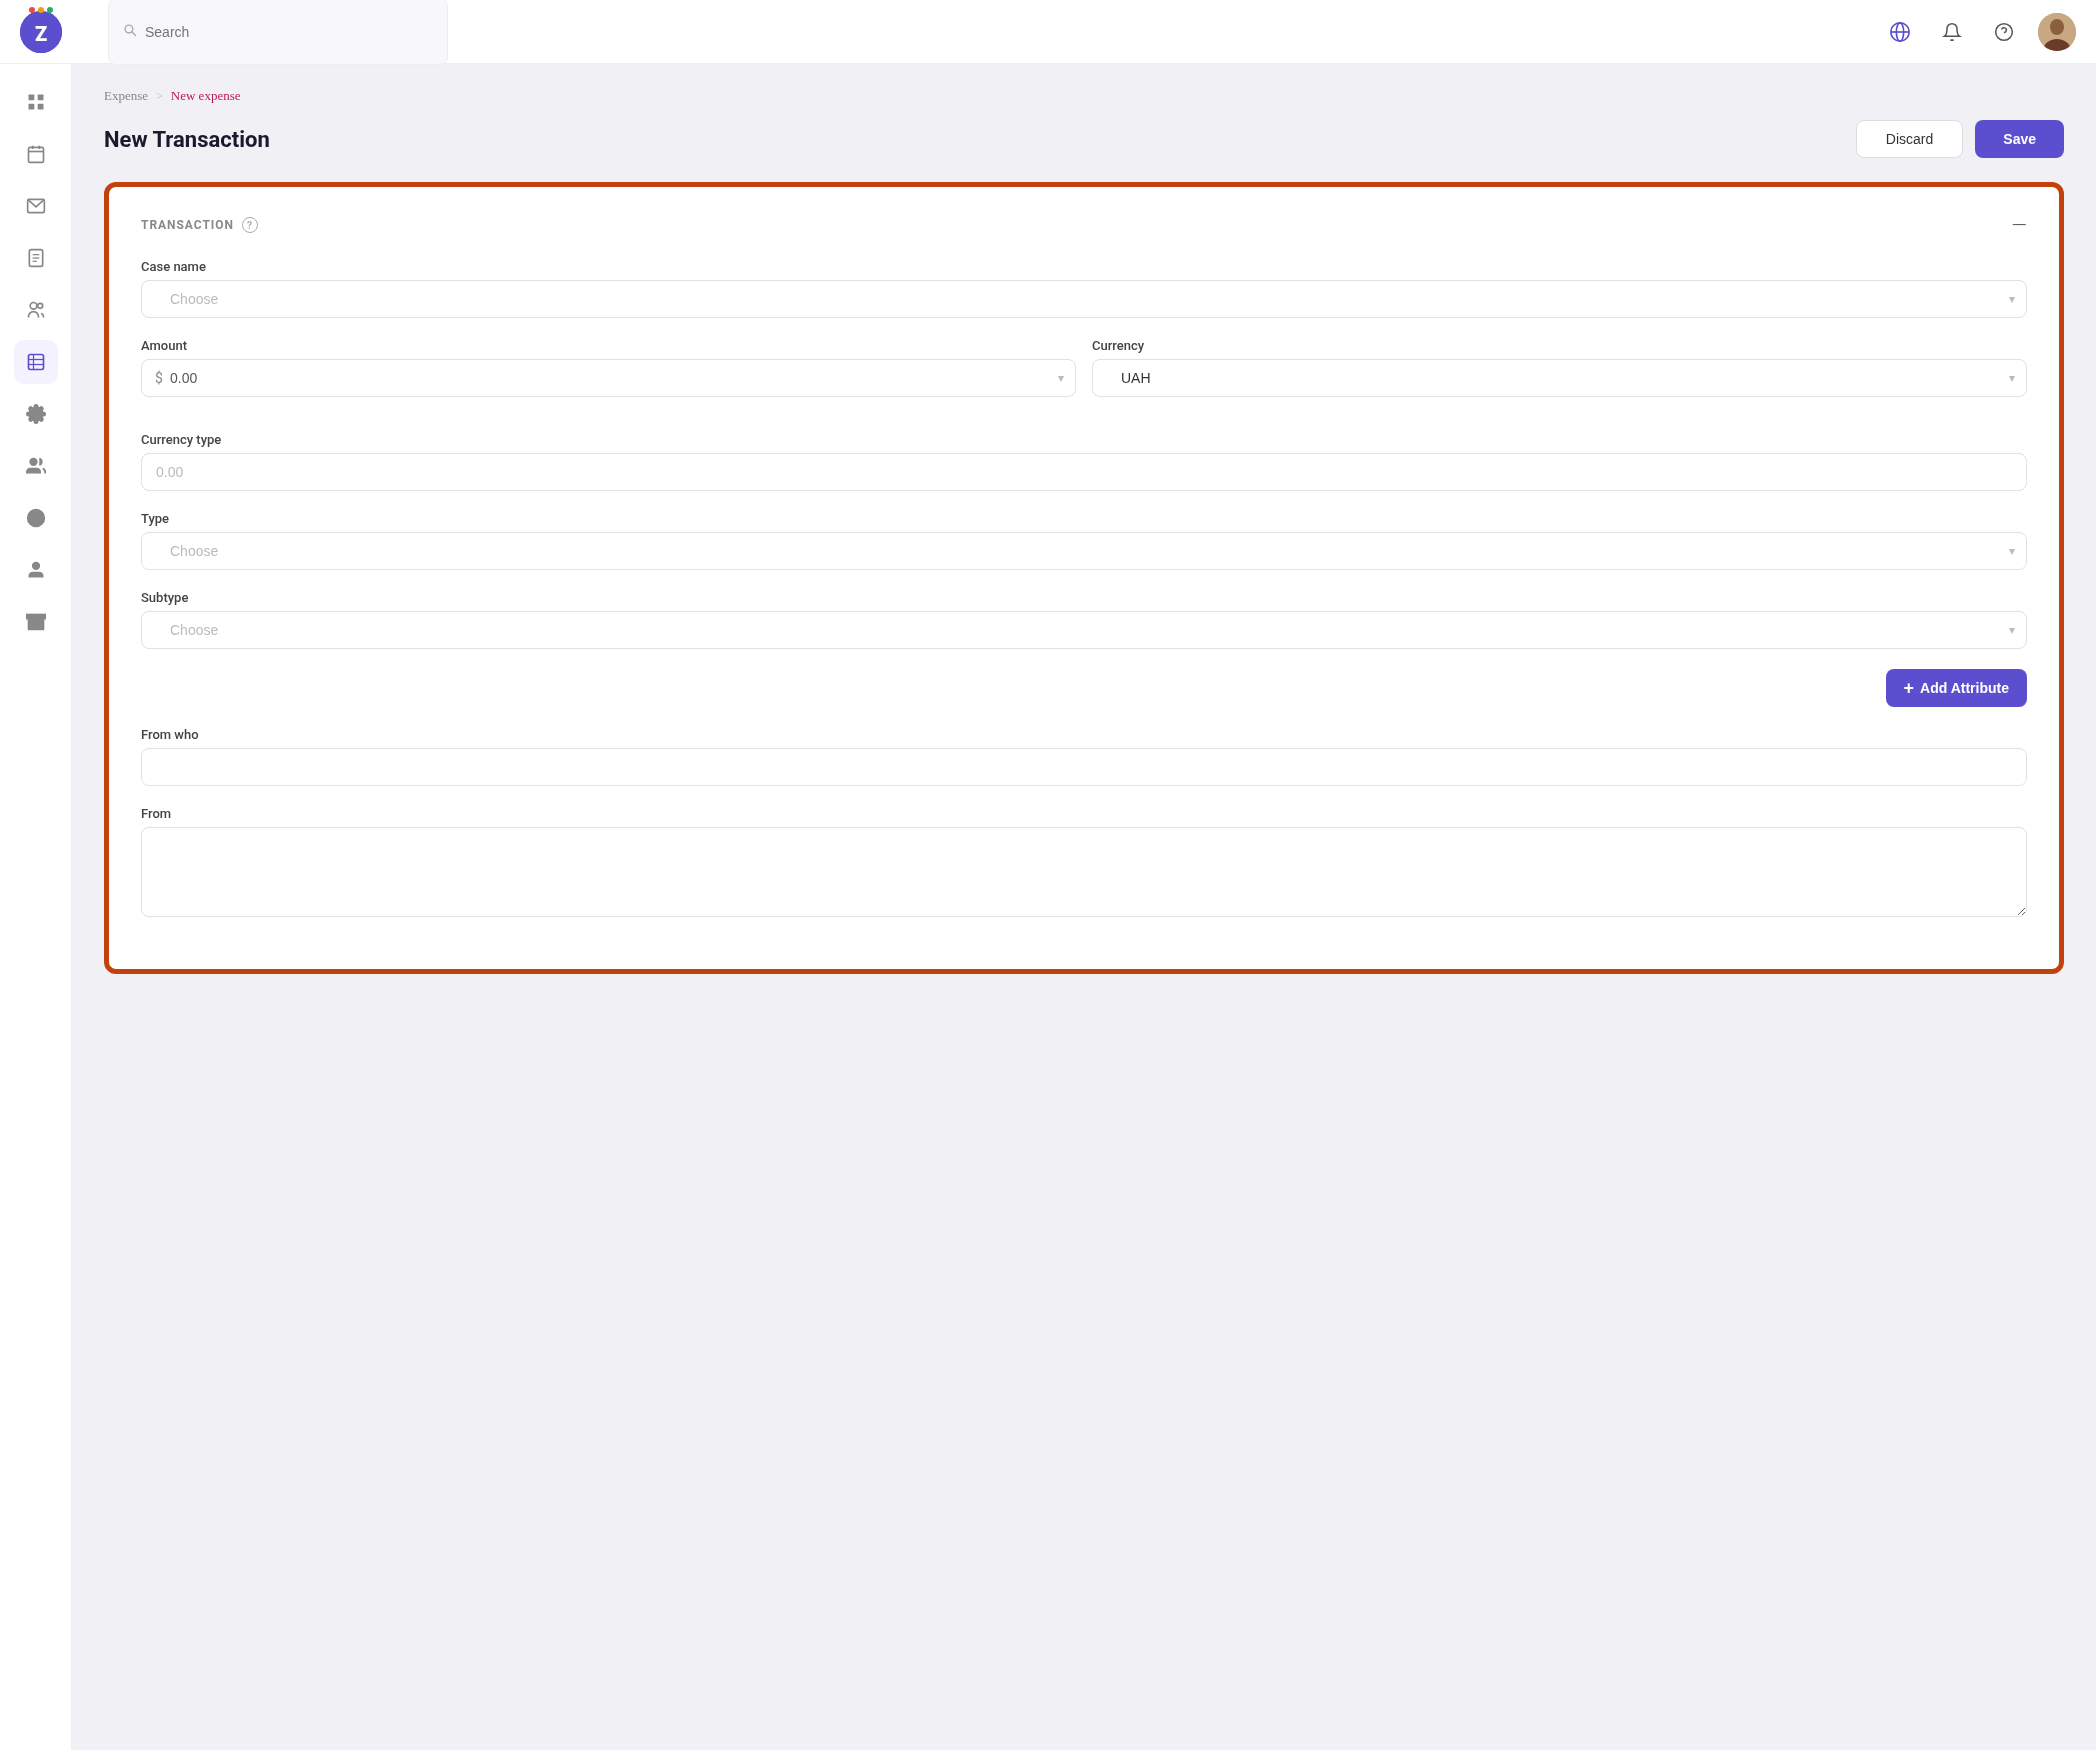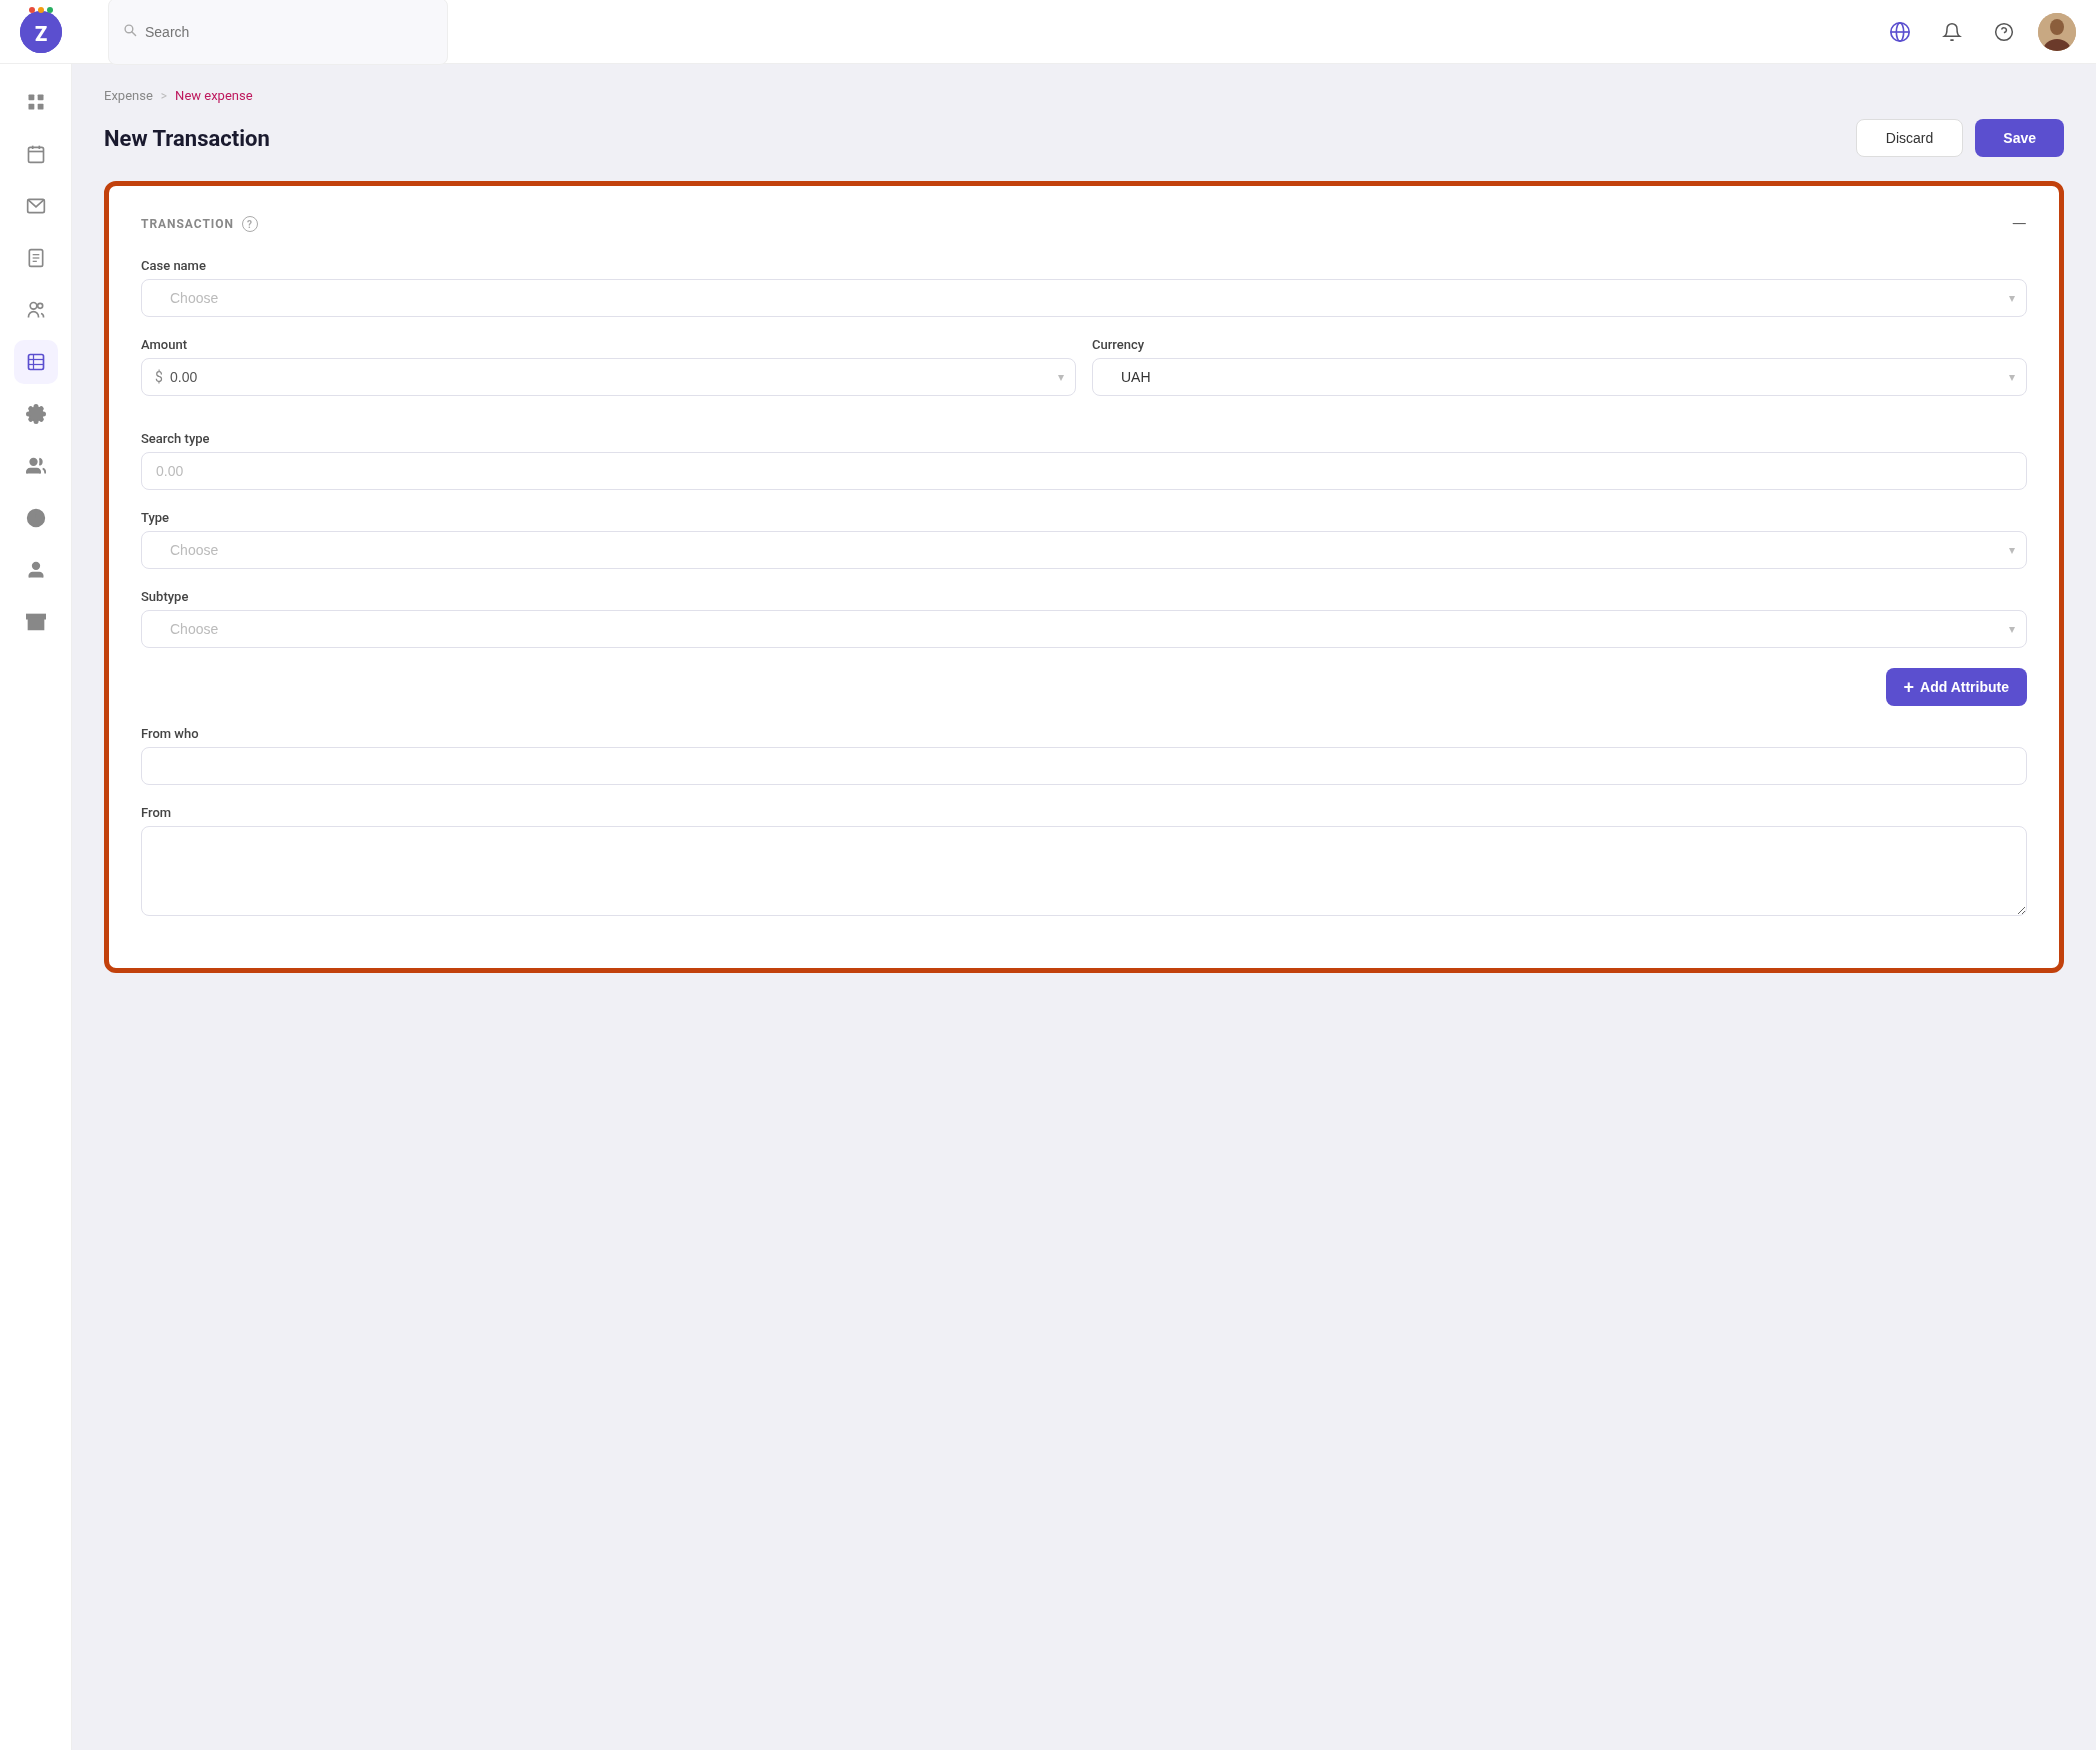--- a/index.html
+++ b/index.html
@@ -154,20 +154,21 @@
       padding: 24px 32px;
     }
 
     .breadcrumb {
       display: flex;
       align-items: center;
       gap: 8px;
       font-size: 13px;
       color: #888;
       margin-bottom: 16px;
+      font-family: Liberation Serif, serif;
     }
     .breadcrumb-link {
       color: #888;
       cursor: pointer;
     }
     .breadcrumb-sep { color: #bbb; font-size: 12px; }
     .breadcrumb-current { color: #be185d; }
 
     .page-header {
       display: flex;
@@ -599,21 +600,21 @@
               <option value="UAH" selected="">UAH</option>
               <option value="USD">USD</option>
               <option value="EUR">EUR</option>
             </select>
             <span class="select-chevron">▾</span>
           </div>
         </div>
       </div>
 
       <div class="form-group">
-        <label class="form-label">Search type</label>
+        <label class="form-label">Currency type</label>
         <input class="form-control" type="text" placeholder="0.00" style="">
       </div>
 
       <div class="form-group">
         <label class="form-label">Type</label>
         <div class="select-wrapper">
           <select>
             <option value="" disabled="" selected="">Choose</option>
           </select>
           <span class="select-chevron">▾</span>

